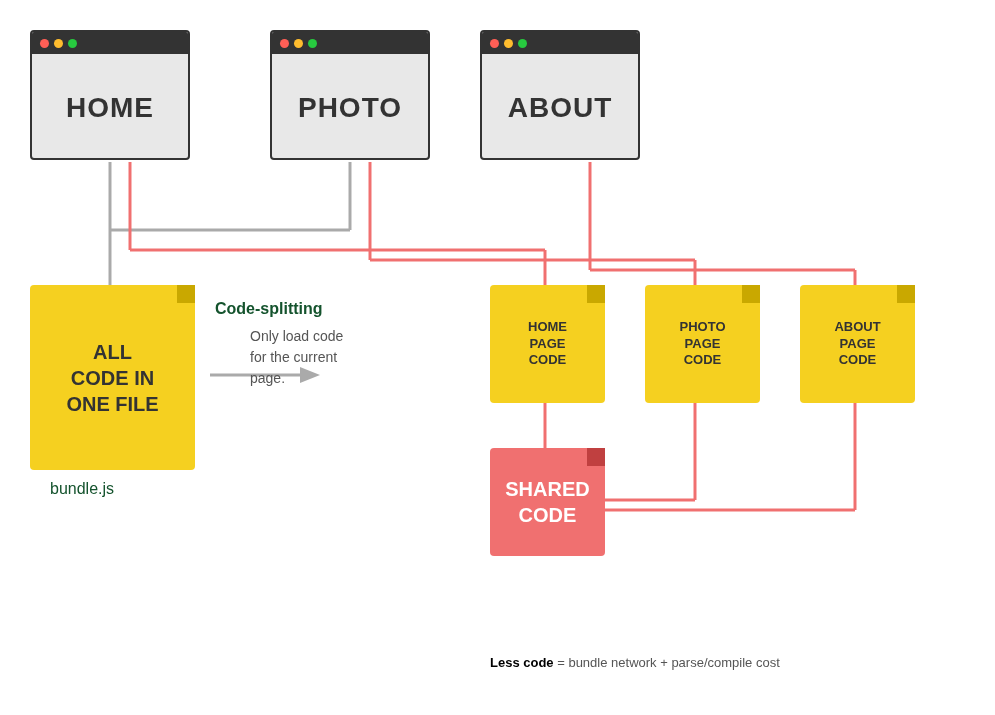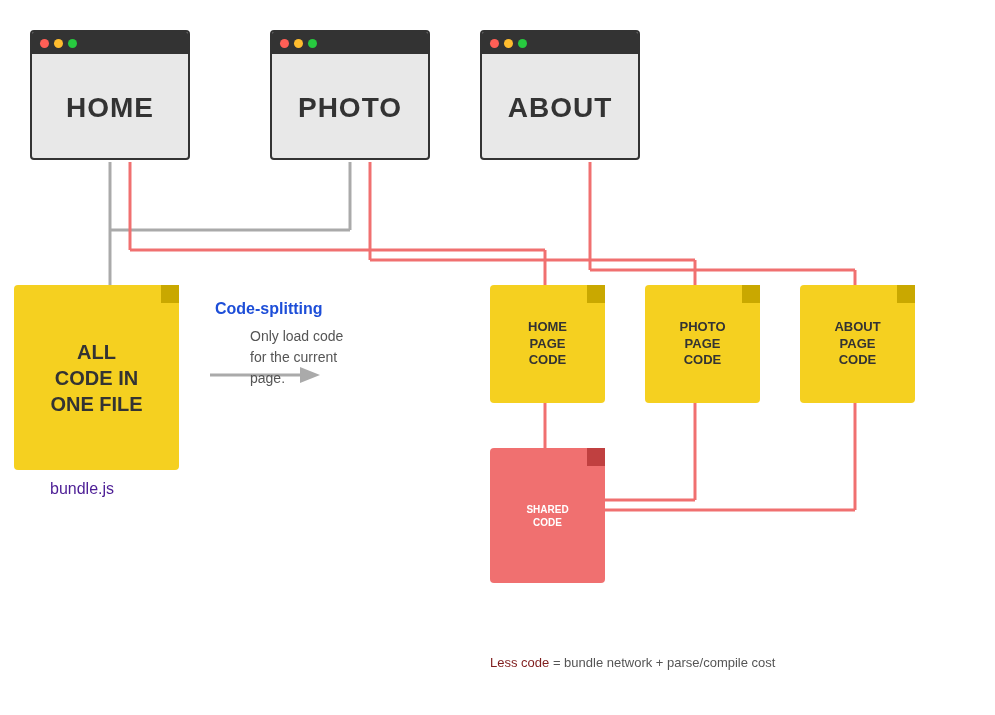--- a/index.html
+++ b/index.html
@@ -162,48 +162,48 @@
 
   <div class="browser-window" style="left:480px; top:30px; width:160px; height:130px;">
     <div class="browser-titlebar">
       <div class="browser-dot dot-red"></div>
       <div class="browser-dot dot-yellow"></div>
       <div class="browser-dot dot-green"></div>
     </div>
     <div class="browser-content" style="height:108px; font-size:28px; font-weight:900;">ABOUT</div>
   </div>
 
-  <div class="doc-file doc-yellow" style="left:14px; top:285px; width:165px; height:185px; font-size:20px; padding:20px;">
+  <div class="doc-file doc-yellow" style="left:30px; top:285px; width:165px; height:185px; font-size:20px; padding:20px;">
     <span style="font-weight:900; font-size:20px; line-height:1.3; text-align:center;">ALL<br>CODE IN<br>ONE FILE</span>
   </div>
-  <div style="position:absolute; left:50px; top:480px; font-size:16px; color:#4c1d95; font-weight:400;">bundle.js</div>
+  <div style="position:absolute; left:50px; top:480px; font-size:16px; color:#14532d; font-weight:400;">bundle.js</div>
 
   <svg style="position:absolute; left:210px; top:355px; width:120px; height:40px;">
     <line x1="0" y1="20" x2="90" y2="20" stroke="#aaaaaa" stroke-width="3"></line>
     <polygon points="90,12 110,20 90,28" fill="#aaaaaa"></polygon>
   </svg>
 
   <div style="position:absolute; left:215px; top:300px; width:200px;">
-    <div style="font-weight:900; font-size:16px; color:#1d4ed8; margin-bottom:8px;">Code-splitting</div>
+    <div style="font-weight:900; font-size:16px; color:#14532d; margin-bottom:8px;">Code-splitting</div>
     <div style="font-size:14px; color:#555; line-height:1.5;margin-left:35px;">Only load code<br>for the current<br>page.</div>
   </div>
 
   <div class="doc-file doc-yellow" style="left:490px; top:285px; width:115px; height:118px; font-size:13px; padding:10px;">
     <span style="font-weight:900; text-align:center;">HOME<br>PAGE<br>CODE</span>
   </div>
 
   <div class="doc-file doc-yellow" style="left:645px; top:285px; width:115px; height:118px; font-size:13px; padding:10px;">
     <span style="font-weight:900; text-align:center;">PHOTO<br>PAGE<br>CODE</span>
   </div>
 
   <div class="doc-file doc-yellow" style="left:800px; top:285px; width:115px; height:118px; font-size:13px; padding:10px;">
     <span style="font-weight:900; text-align:center;">ABOUT<br>PAGE<br>CODE</span>
   </div>
 
-  <div class="doc-file doc-pink" style="left:490px; top:448px; width:115px; height:135px; font-size:10px; padding:6px;">
+  <div class="doc-file doc-pink" style="left:490px; top:448px; width:115px; height:108px; font-size:20px; padding:6px;">
     <span style="font-weight:900; text-align:center; color:#fff;">SHARED<br>CODE</span>
   </div>
 
   <div style="position:absolute; left:490px; top:655px; font-size:13px; color:#555;">
-    <span style="font-weight:400; color:#7f1d1d;">Less code</span><span> = bundle network + parse/compile cost</span>
+    <span style="font-weight:700; color:#000000;">Less code</span><span> = bundle network + parse/compile cost</span>
   </div>
 
 </div>
 
 </body></html>

